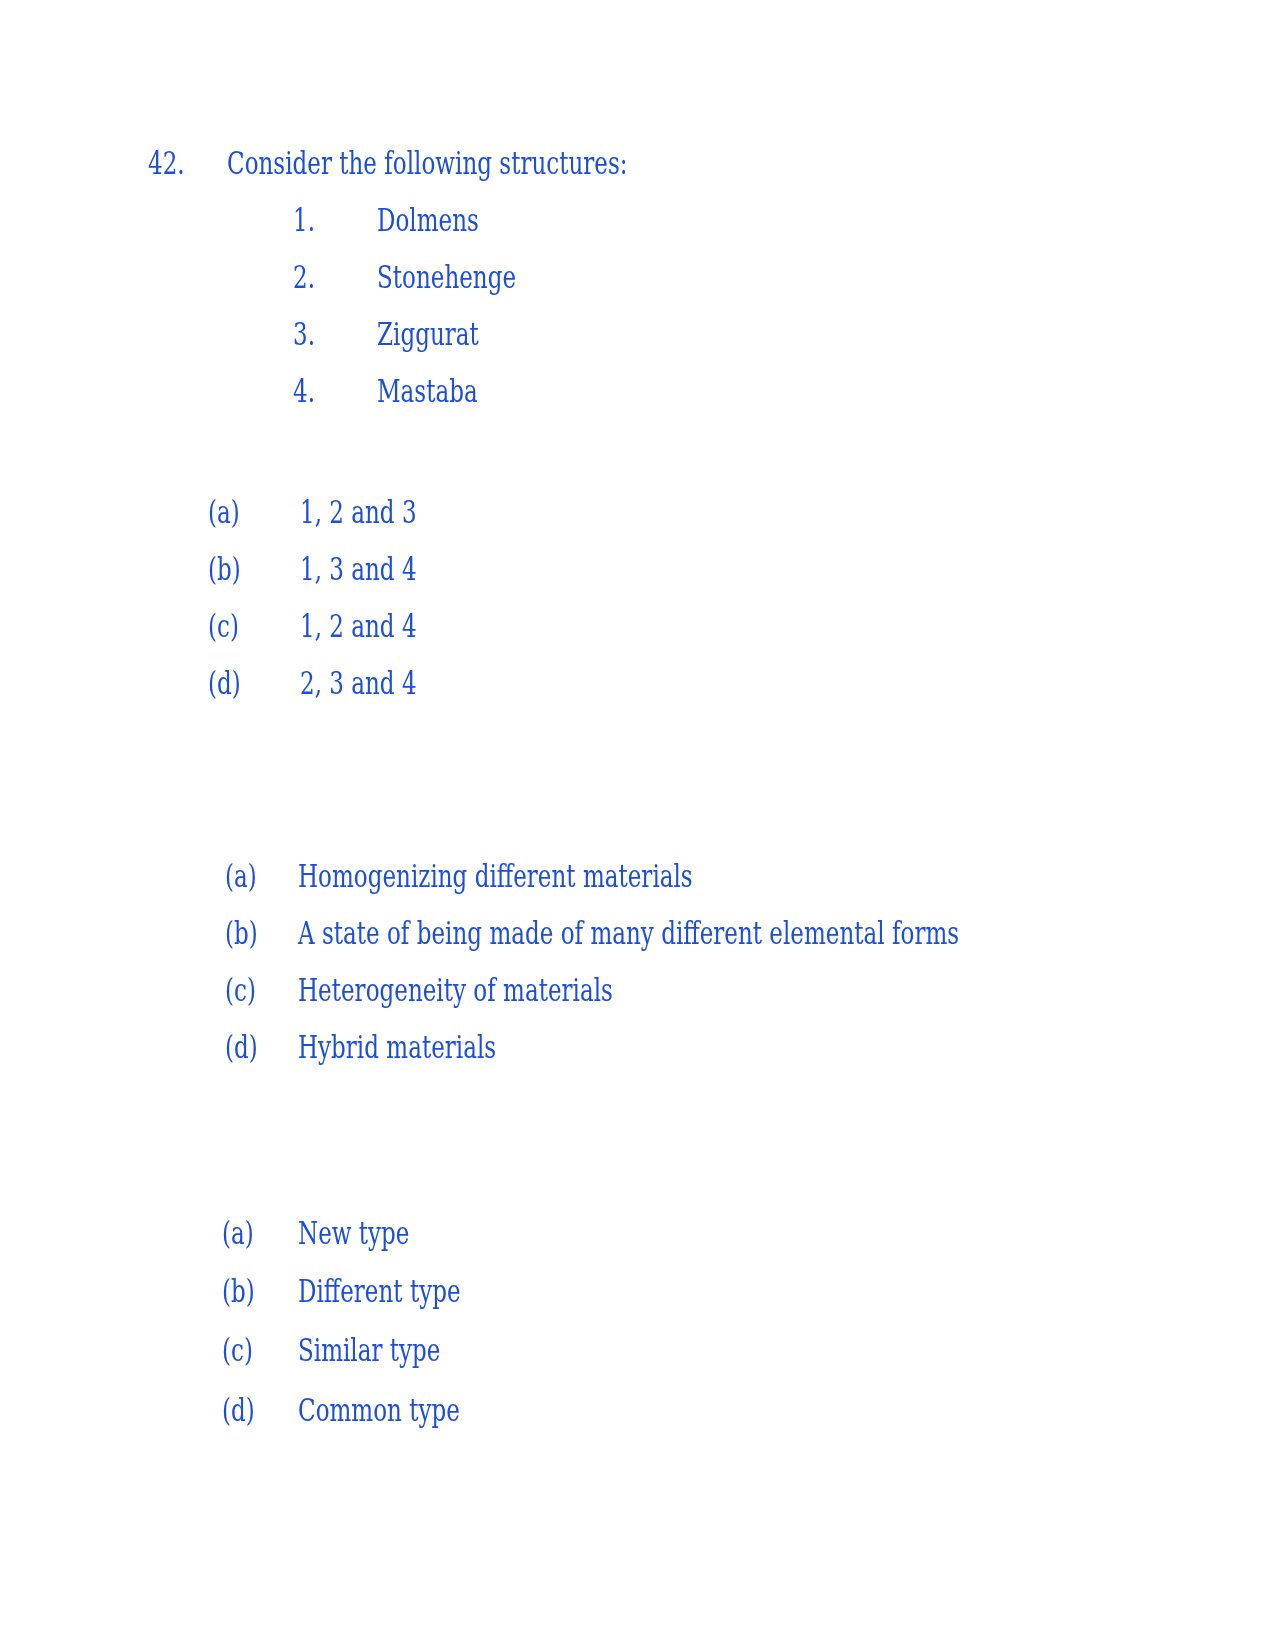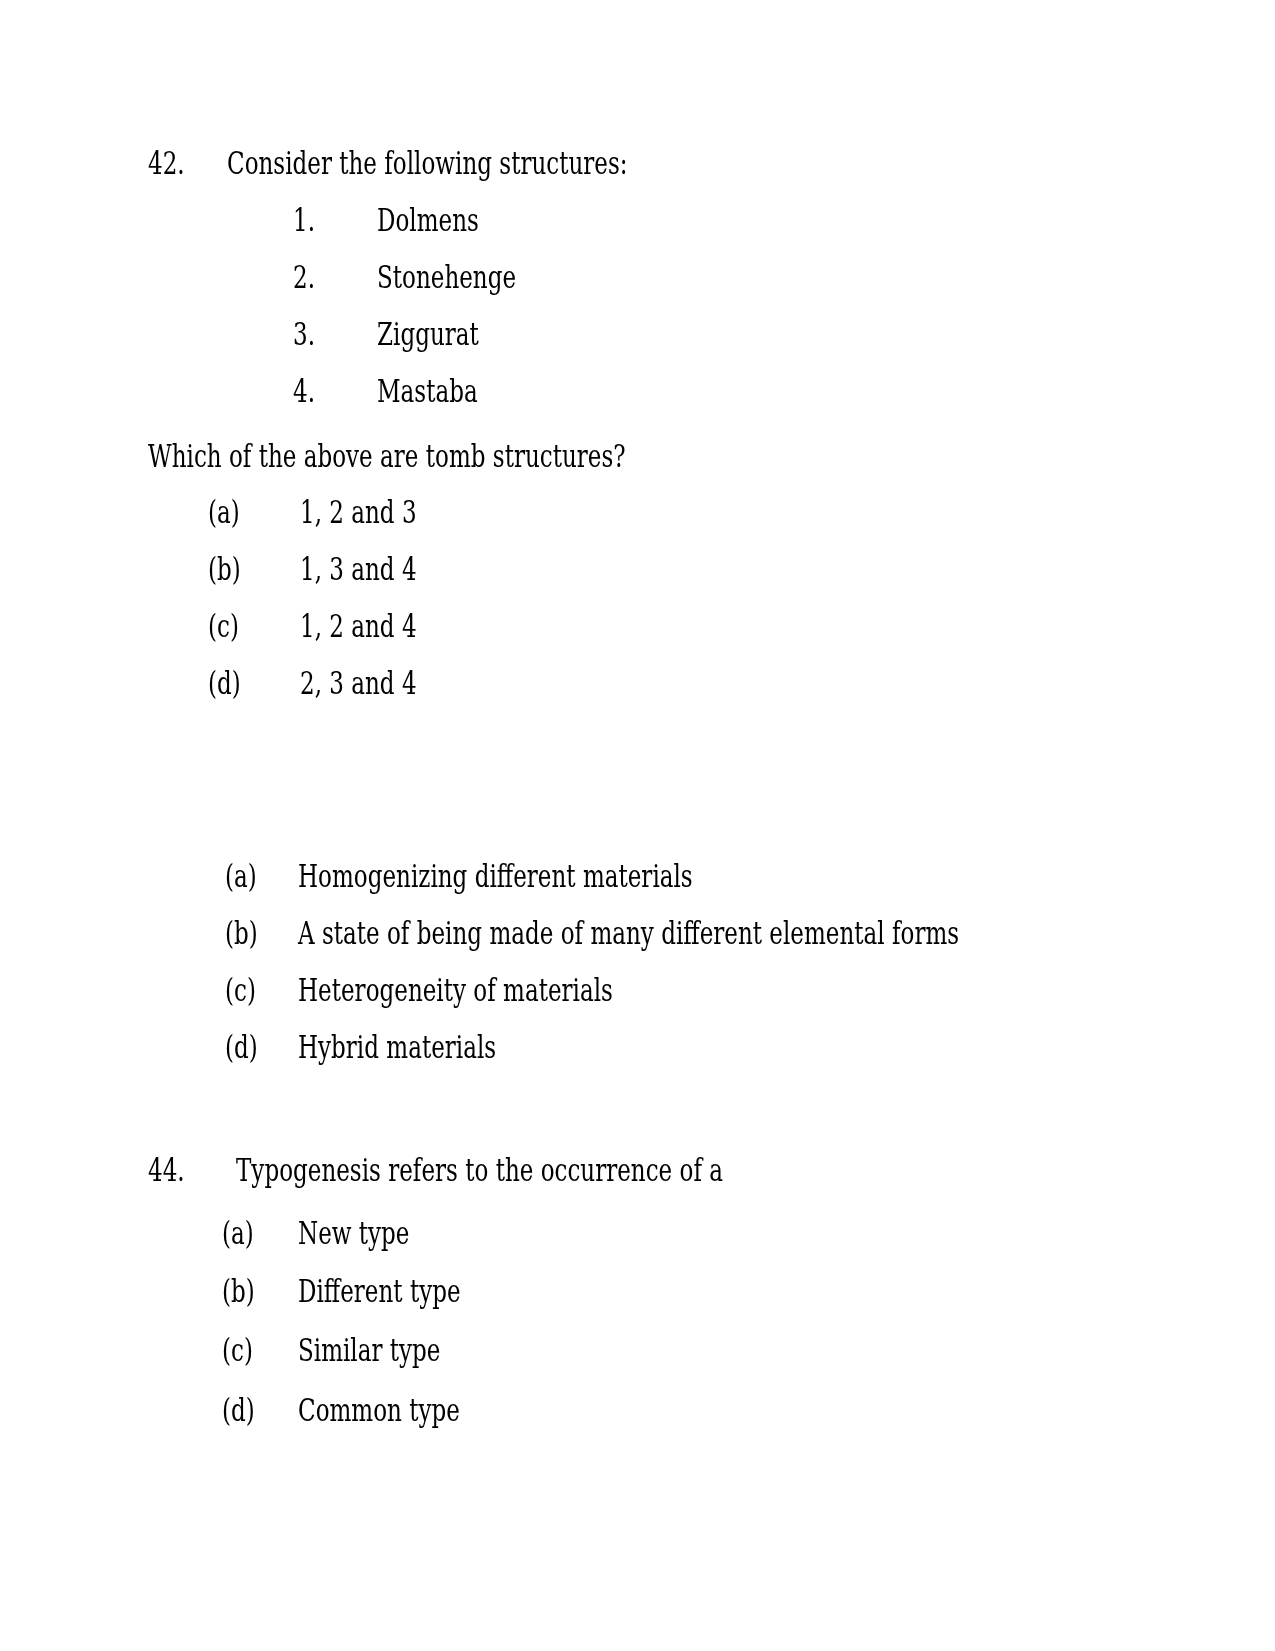--- a/index.html
+++ b/index.html
@@ -8,21 +8,21 @@
     background: #ffffff;
   }
   .page {
     position: relative;
     width: 1275px;
     height: 1651px;
     background: #ffffff;
     overflow: hidden;
     font-family: "DejaVu Serif", "Liberation Serif", serif;
     font-size: 32px;
-    color: #000000;
+    color: #1d4ed8;
   }
   .row {
     position: absolute;
     left: 0;
     right: 0;
     height: 40px;
     line-height: 40px;
   }
   .t {
     position: absolute;
@@ -88,23 +88,20 @@
   </div>
   <div class="row r-q42-s3">
     <span class="t subnum">3.</span>
     <span class="t subtext">Ziggurat</span>
   </div>
   <div class="row r-q42-s4">
     <span class="t subnum">4.</span>
     <span class="t subtext">Mastaba</span>
   </div>
 
-  <div class="row r-q42-cont">
-    <span class="t contq">Which of the above are tomb structures?</span>
-  </div>
 
   <div class="row r-q42-a">
     <span class="t optlabel-42">(a)</span>
     <span class="t opttext-42">1, 2 and 3</span>
   </div>
   <div class="row r-q42-b">
     <span class="t optlabel-42">(b)</span>
     <span class="t opttext-42">1, 3 and 4</span>
   </div>
   <div class="row r-q42-c">
@@ -127,24 +124,20 @@
   </div>
   <div class="row r-q43-c">
     <span class="t optlabel-43">(c)</span>
     <span class="t opttext-43">Heterogeneity of materials</span>
   </div>
   <div class="row r-q43-d">
     <span class="t optlabel-43">(d)</span>
     <span class="t opttext-43">Hybrid materials</span>
   </div>
 
-  <div class="row r-q44">
-    <span class="t qnum">44.</span>
-    <span class="t qtext-44">Typogenesis refers to the occurrence of a</span>
-  </div>
 
   <div class="row r-q44-a">
     <span class="t optlabel-44">(a)</span>
     <span class="t opttext-44">New type</span>
   </div>
   <div class="row r-q44-b">
     <span class="t optlabel-44">(b)</span>
     <span class="t opttext-44">Different type</span>
   </div>
   <div class="row r-q44-c">

